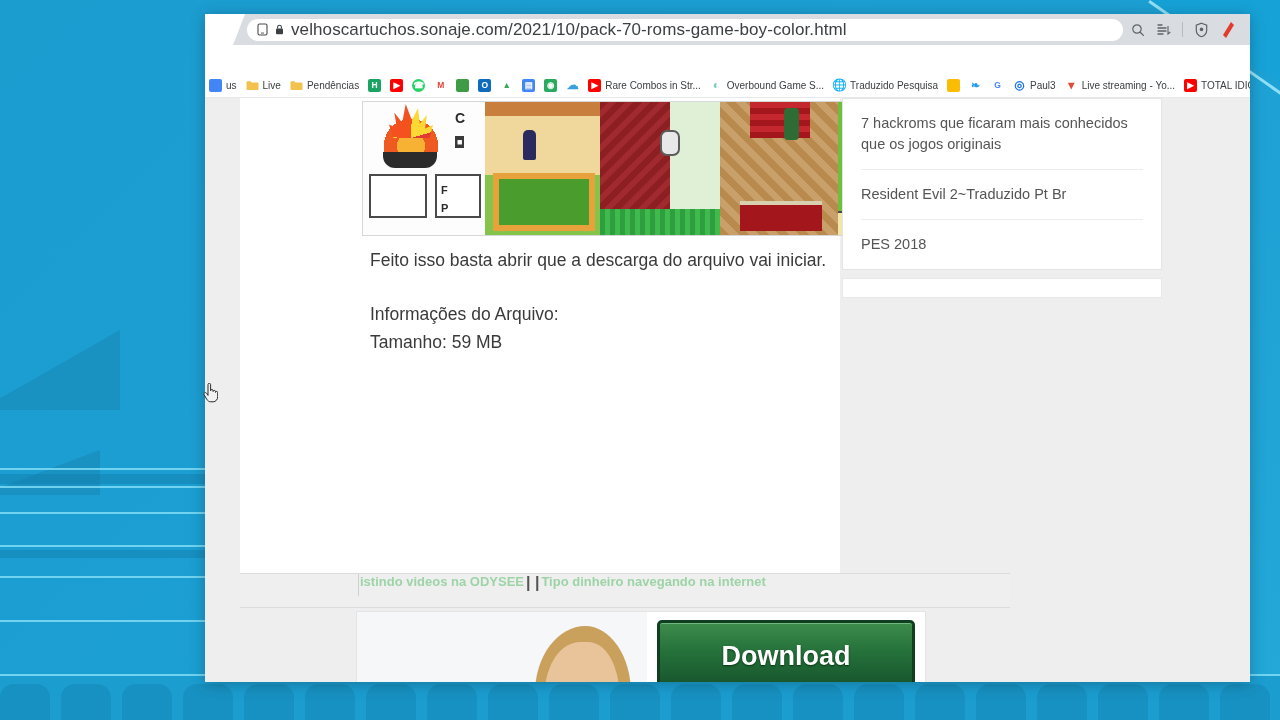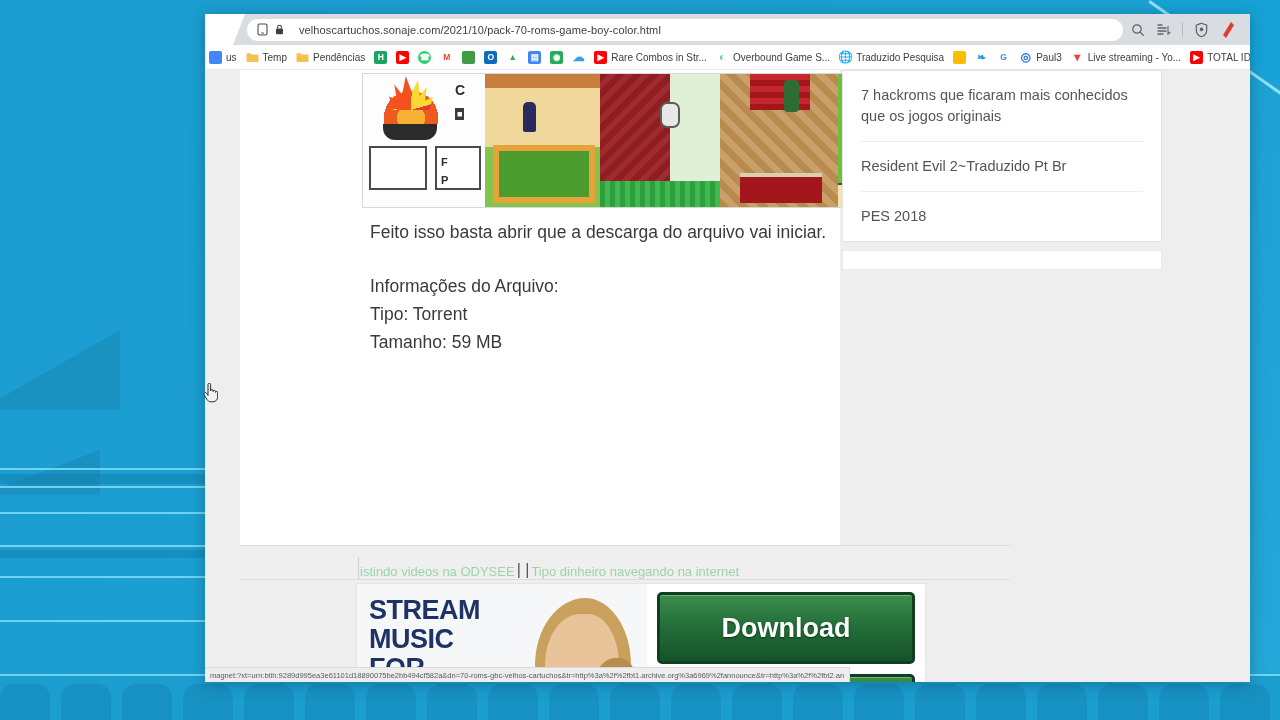--- a/index.html
+++ b/index.html
@@ -36,28 +36,28 @@
   
   .browser { position: absolute; left: 205px; top: 14px; width: 1045px; height: 668px;
     background: #fff; box-shadow: 0 2px 14px rgba(0,0,0,.25); overflow: hidden; }
   .omnibar { height: 31px; background: #d9dde1; display: flex; align-items: center;
     padding: 0 8px; position: relative; }
   .omnibar:before { content:""; position:absolute; left:0; top:0; width:40px; height:31px;
     background:#fff; clip-path: polygon(0 0, 100% 0, 70% 100%, 0 100%); }
   .ombox { flex: 1; height: 22px; background: #fff; border-radius: 11px;
     display: flex; align-items: center; padding: 0 10px; gap: 7px; margin-left: 34px;
     margin-right: 8px; }
-  .url { font-size: 11px; color: #3c4043; letter-spacing: .1px; white-space: nowrap; margin-left: 8px; }
+  .url { font-size: 17px; color: #3c4043; letter-spacing: .1px; white-space: nowrap; }
   .ico { display: inline-flex; align-items: center; justify-content: center; flex: none; }
   .obtools { display: flex; align-items: center; gap: 11px; padding-right: 6px; }
   .vbar { width:1px; height:15px; background:#b5bbc1; }
 
   
   .bmbar { height: 25px; background: #fff; display: flex; align-items: center;
-    gap: 9px; padding: 4px 4px; overflow: hidden; border-bottom: 1px solid #e6e8ea; }
+    gap: 9px; padding: 4px 4px; overflow: hidden; border-bottom: 1px solid #e6e8ea; margin-top: 28px; }
   .bm { display: flex; align-items: center; gap: 4px; flex: none; }
   .bm-label { font-size: 10px; color: #3c4043; white-space: nowrap; }
   .fav { width: 13px; height: 13px; border-radius: 2px; flex: none;
     display: inline-flex; align-items: center; justify-content: center;
     font-size: 8.5px; color: #fff; font-weight: bold; line-height: 1; }
   .fav.folder { background: transparent; color: #f0c14b; font-size: 13px; }
 
   
   .viewport { position: relative; height: 612px; background: #eeeeee; overflow: hidden; }
   .page-col { position: absolute; left: 35px; top: 0; width: 600px; background: #fff;
@@ -114,21 +114,21 @@
   .hudslot{width:22px;height:18px;background:#fff;border:2px solid #4a4a4a;}
 
   
   .ptext { padding: 10px 0 0 130px; }
   .pline { font-size: 17.5px; line-height: 28px; color: #3a3a3a; font-weight: 300; }
   .plink { color: #8fd29a; text-decoration: none; }
   .pgap { height: 26px; }
 
   .notebar { position: absolute; left: 35px; top: 475px; width: 770px; height: 35px;
     background: #efefef; border-top: 1px solid #dcdcdc; border-bottom: 1px solid #dcdcdc;
-    display: flex; align-items: flex-end; padding-left: 120px; }
+    display: flex; align-items: flex-start; padding-left: 120px; font-weight: bold; }
   .notebar .sep { width: 1px; height: 22px; background: #d0d0d0; position: absolute; left: 118px; }
   .notebar a { font-size: 13px; color: #9dd4a7; text-decoration: none; }
   .notebar .pipe { color: #555; margin: 0 2px; }
 
   
   .adwrap { position: absolute; left: 152px; top: 514px; width: 568px; background:#fff;
      display:flex; box-shadow: 0 0 0 1px #e4e4e4; }
   .adleft { width: 290px; height: 175px; position: relative; background: #f6f7f9; overflow:hidden; }
   .adtext { position: absolute; left: 12px; top: 12px; font-size: 27px; line-height: 29px;
     font-weight: bold; color: #1c3363; letter-spacing: -.5px; }
@@ -259,21 +259,21 @@
     <div class="bm">
       <span class="fav" style="background:#4285f4"></span>
       <span class="bm-label">us</span>
     </div>
     <div class="bm">
       <span class="fav folder">
         <svg width="13" height="11" viewBox="0 0 13 11">
             <path d="M0.5 2.2A1 1 0 011.5 1.2h3l1.1 1.3h6A1 1 0 0112.5 3.5v5.5a1 1 0 01-1 1h-10a1 1 0 01-1-1z" fill="#f2c14e"></path>
           </svg>
       </span>
-      <span class="bm-label">Temp</span>
+      <span class="bm-label">Live</span>
     </div>
     <div class="bm">
       <span class="fav folder">
         <svg width="13" height="11" viewBox="0 0 13 11">
             <path d="M0.5 2.2A1 1 0 011.5 1.2h3l1.1 1.3h6A1 1 0 0112.5 3.5v5.5a1 1 0 01-1 1h-10a1 1 0 01-1-1z" fill="#f2c14e"></path>
           </svg>
       </span>
       <span class="bm-label">Pendências</span>
     </div>
     <div class="bm">
@@ -381,40 +381,33 @@
             <span class="hudslot"></span>
             <span>N 1</span>
           </div>
         </div>
       </div>
 
       <div class="ptext">
         <div class="pline">Feito isso basta abrir que a descarga do arquivo vai iniciar.</div>
         <div class="pgap"></div>
         <div class="pline">Informações do Arquivo:</div>
-        <div class="pline">Tipo: Torrent</div>
         <div class="pline">Tamanho: 59 MB</div>
       </div>
     </div>
 
     <div class="notebar">
       <div class="sep"></div>
       <a href="#">istindo videos na ODYSEE</a>
       <span class="pipe">| |</span>
       <a href="#">Tipo dinheiro navegando na internet</a>
     </div>
 
     <div class="adwrap">
       <div class="adleft">
-        <div class="adtext">
-          <div>STREAM</div>
-          <div>MUSIC</div>
-          <div>FOR</div>
-
-        </div>
         <div class="hair"></div>
         <div class="head"></div>
         <div class="hair2"></div>
 
         <div class="hand"></div>
       </div>
       <div class="adright">
         <div class="greenbtn">Download</div>
         <div class="greenbtn">Play Now</div>
       </div>

